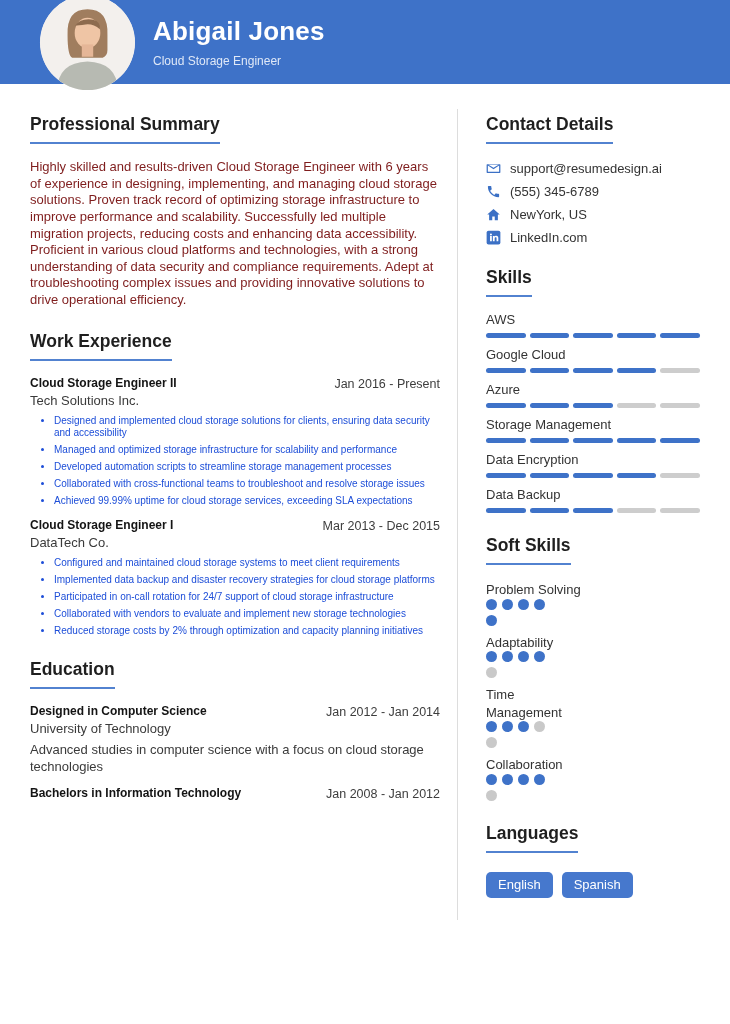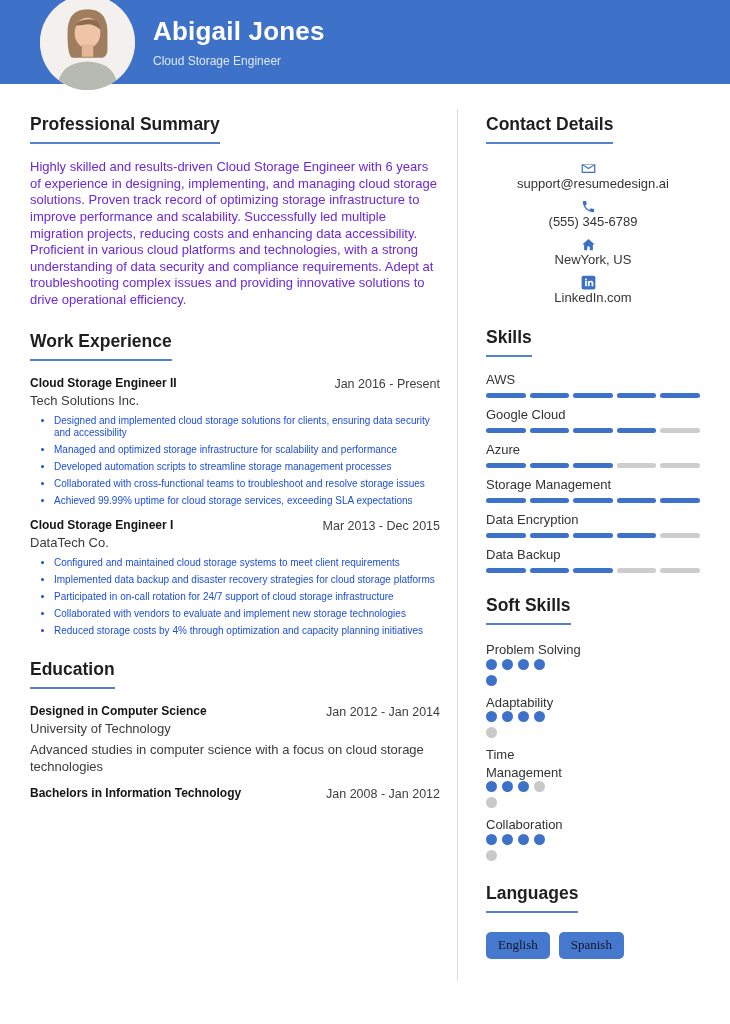--- a/index.html
+++ b/index.html
@@ -76,21 +76,21 @@
     padding-bottom: 7px;
     border-bottom: 2.5px solid #5282d0;
     margin-bottom: 15px;
   }
   section { margin-bottom: 22px; }
 
   
   .summary-text {
     font-size: 13px;
     line-height: 1.28;
-    color: #6d28d9;
+    color: #7f1d1d;
   }
   .job { margin-bottom: 11px; }
   .job-head {
     display: flex;
     justify-content: space-between;
     align-items: flex-start;
   }
   .job-title {
     font-size: 12px;
     font-weight: bold;
@@ -124,21 +124,20 @@
     line-height: 1.3;
     margin-top: 6px;
   }
 
   
   .contact-list { margin-top: 2px; }
   .contact-row {
     display: flex;
     align-items: center;
     margin-bottom: 8px;
-    flex-direction: column;
   }
   .contact-row .c-icon {
     width: 15px;
     height: 15px;
     margin-right: 9px;
     flex: 0 0 auto;
     display: inline-flex;
   }
   .contact-row .c-icon svg { width: 15px; height: 15px; }
   .contact-row .c-text {
@@ -185,26 +184,26 @@
     width: 11px;
     height: 11px;
     border-radius: 50%;
   }
   .dots span.filled { background: #3e72c8; }
   .dots span.empty  { background: #c9c9c9; }
 
   .lang-row { display: flex; gap: 9px; margin-top: 4px; }
   .lang-pill {
     background: #4678cd;
-    color: #0f172a;
+    color: #ffffff;
     font-size: 13px;
     padding: 5px 12px 6px;
     border-radius: 5px;
     border: none;
-    font-family: Liberation Serif, serif;
+    font-family: Liberation Sans, sans-serif;
     cursor: pointer;
   }
 </style>
 </head>
 <body>
 
 <div class="page">
 
   <header class="header">
     <div class="avatar">
@@ -258,21 +257,21 @@
               <div class="job-title">Cloud Storage Engineer I</div>
               <div class="job-company">DataTech Co.</div>
             </div>
             <div class="job-dates">Mar 2013 - Dec 2015</div>
           </div>
           <ul>
             <li>Configured and maintained cloud storage systems to meet client requirements</li>
             <li>Implemented data backup and disaster recovery strategies for cloud storage platforms</li>
             <li>Participated in on-call rotation for 24/7 support of cloud storage infrastructure</li>
             <li>Collaborated with vendors to evaluate and implement new storage technologies</li>
-            <li>Reduced storage costs by 4% through optimization and capacity planning initiatives</li>
+            <li>Reduced storage costs by 2% through optimization and capacity planning initiatives</li>
           </ul>
         </div>
       </section>
 
       <section>
         <h2 class="sec-h">Education</h2>
 
         <div class="edu-item">
           <div class="job-head">
             <div>

